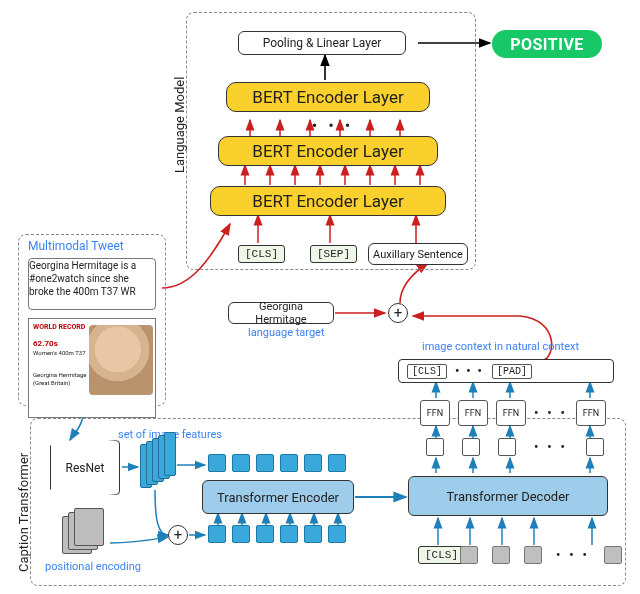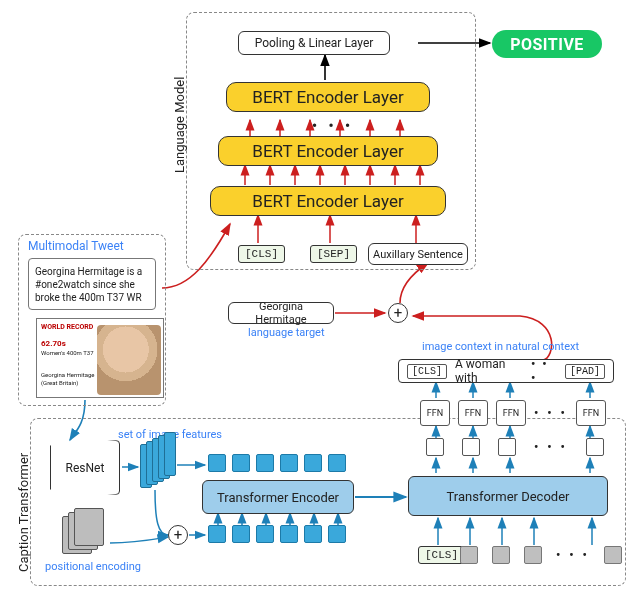--- a/index.html
+++ b/index.html
@@ -84,21 +84,20 @@
   
   .feat-stack { position: absolute; }
   .feat-stack .layer { position:absolute; width:12px;height:44px;
     border:1px solid #1f6f96;border-radius:2px;background:#3aa8db; }
   
   .tweet-card {
     position: absolute;
     border: 1px solid #777;
     border-radius: 4px;
     background: #fff;
-    padding: 6px;
     font-size: 10px;
     line-height: 1.3;
   }
   .tweet-img {
     position:absolute; border:1px solid #777; background:#fff;
   }
   .tweet-img .face { position:absolute; border-radius:4px; }
   
   .trans-block {
     position:absolute; background:#9ecdeb; border:1.5px solid #333;
@@ -223,55 +222,54 @@
     <line x1="470" y1="545" x2="470" y2="518" marker-end="url(#ah-blue)"></line>
     <line x1="502" y1="545" x2="502" y2="518" marker-end="url(#ah-blue)"></line>
     <line x1="534" y1="545" x2="534" y2="518" marker-end="url(#ah-blue)"></line>
     <line x1="592" y1="545" x2="592" y2="518" marker-end="url(#ah-blue)"></line>
   </g>
 </svg>
 
 <div class="dashed-box" style="left:186px; top:12px; width:290px; height:258px;"></div>
 <div class="vlabel" style="left:172px; top:60px; height:130px;">Language Model</div>
 
-<div class="box" style="left:238px; top:31px; width:152px; height:24px;">Pooling &amp; Linear Layer</div>
+<div class="box" style="left:238px; top:31px; width:168px; height:24px;">Pooling &amp; Linear Layer</div>
 
 <div class="pill" style="left:492px; top:30px; width:110px; height:28px; background:#18c765; color:#fff;">POSITIVE</div>
 
 <div class="box bert" style="left:226px; top:82px; width:204px; height:30px;">BERT Encoder Layer</div>
 <div class="dots" style="left:312px; top:118px;">• • •</div>
 <div class="box bert" style="left:218px; top:136px; width:220px; height:30px;">BERT Encoder Layer</div>
 <div class="box bert" style="left:210px; top:186px; width:236px; height:30px;">BERT Encoder Layer</div>
 
 <div class="tok" style="left:238px; top:245px;">[CLS]</div>
 <div class="tok" style="left:310px; top:245px;">[SEP]</div>
 <div class="box" style="left:368px; top:243px; width:100px; height:22px; font-size:11px;">Auxillary Sentence</div>
 
 <div class="dashed-box" style="left:18px; top:234px; width:148px; height:172px;"></div>
 <div class="label" style="left:28px; top:239px; font-size:12px;">Multimodal Tweet</div>
 <div class="tweet-card" style="left:28px; top:258px; width:128px; height:52px;">Georgina Hermitage is a #one2watch since she broke the 400m T37 WR</div>
-<div class="tweet-img" style="left:36px; top:318px; width:128px; height:80px;">
+<div class="tweet-img" style="left:28px; top:318px; width:128px; height:100px;">
   <div style="position:absolute;left:4px;top:4px;font-size:7px;color:#b00;font-weight:bold;">WORLD RECORD</div>
   <div style="position:absolute;left:4px;top:20px;font-size:8px;color:#b00;font-weight:bold;">62.70s</div>
   <div style="position:absolute;left:4px;top:30px;font-size:6px;">Women's 400m T37</div>
   <div style="position:absolute;left:4px;top:52px;font-size:6px;">Georgina Hermitage</div>
   <div style="position:absolute;left:4px;top:60px;font-size:6px;">(Great Britain)</div>
   <div class="face" style="left:60px;top:6px;width:64px;height:70px;
        background:radial-gradient(circle at 45% 35%, #e8c6a6 0 40%, #d6b48f 40% 55%, #b8936e 55% 100%);"></div>
 </div>
 
 <div class="box" style="left:228px; top:302px; width:106px; height:22px; font-size:11px;">Georgina Hermitage</div>
 <div class="label" style="left:248px; top:326px;">language target</div>
 <div class="plus" style="left:388px; top:303px;">+</div>
 
 <div class="label" style="left:422px; top:340px;">image context in natural context</div>
 
 <div class="long-box" style="left:398px; top:359px; width:216px; height:24px;">
   <span class="cls">[CLS]</span>
-  <span class="seg">A woman with</span>
   <span class="seg" style="letter-spacing:2px;font-weight:bold;">• • •</span>
   <span class="cls">[PAD]</span>
 </div>
 
 <div class="dashed-box" style="left:30px; top:418px; width:596px; height:168px;"></div>
 <div class="vlabel" style="left:16px; top:448px; height:128px;">Caption Transformer</div>
 
 <div class="resnet" style="left:50px; top:440px;">ResNet</div>
 <div class="label" style="left:118px; top:428px;">set of image features</div>
 

